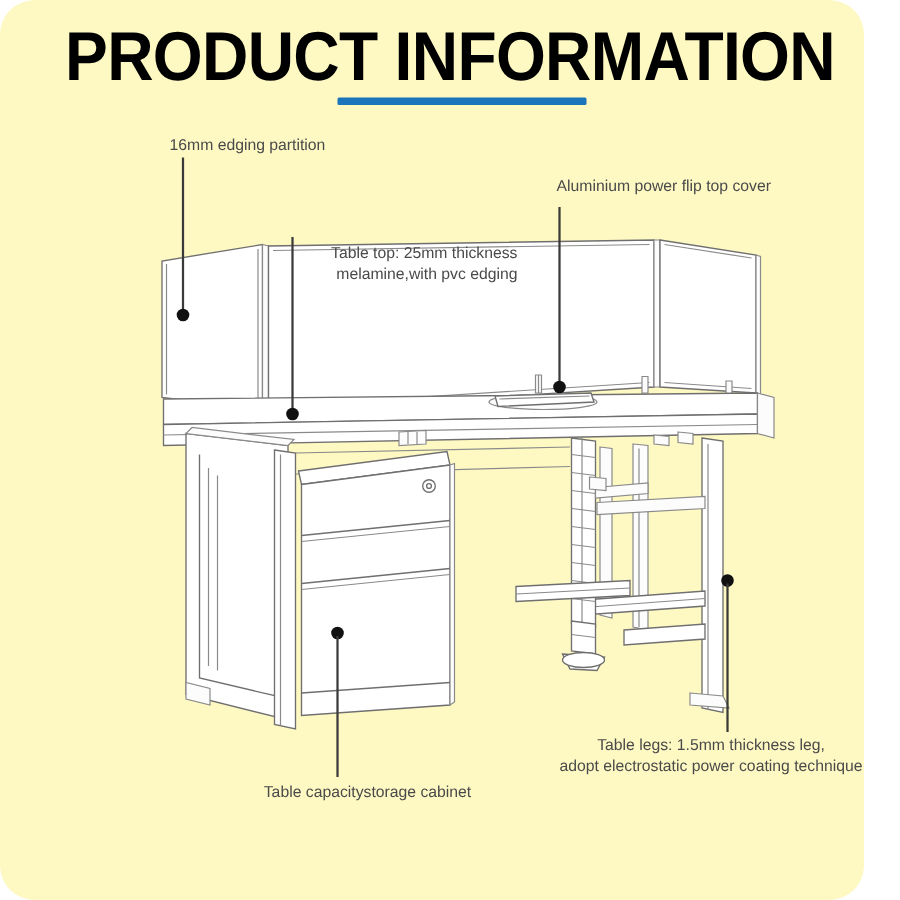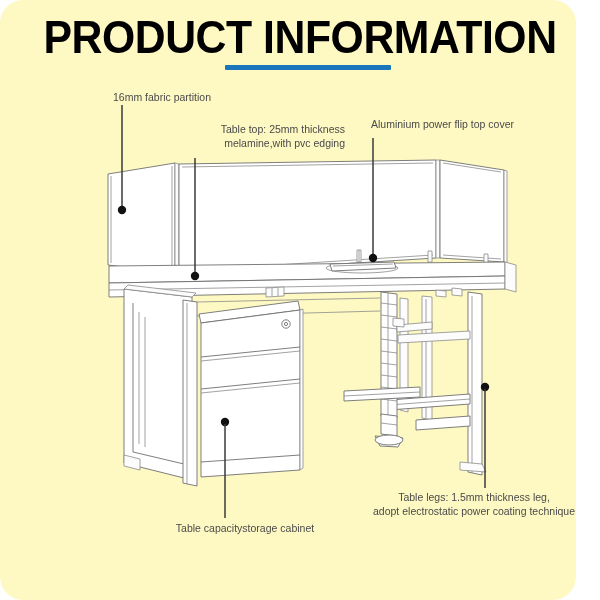--- a/index.html
+++ b/index.html
@@ -46,21 +46,21 @@
   }
   .callout {
     position: absolute;
     font-family: "Liberation Sans", sans-serif;
     font-size: 10.5px;
     line-height: 14px;
     color: #4a4a4a;
     white-space: pre-line;
   }
   .callout.left   { text-align: left; }
-  .callout.right  { text-align: right; }
+  .callout.right  { text-align: right; margin-top: 40px; }
   .callout.center { text-align: center; }
 
   #c-partition { left: 113px; top: 90px; }
   #c-tabletop  { left: 145px; top: 122px; width: 200px; text-align: right; }
   #c-flip      { left: 371px; top: 117px; }
   #c-legs      { left: 350px; top: 490px; width: 248px; }
   #c-cabinet   { left: 130px; top: 521px; width: 230px; text-align: center; }
 
   #artboard {
     position: absolute;
@@ -242,21 +242,21 @@
       <circle class="dot" cx="373" cy="258" r="4.2"></circle>
 
       <circle class="dot" cx="225" cy="422" r="4.2"></circle>
       <line class="lead" x1="225" y1="424" x2="225" y2="518"></line>
 
       <circle class="dot" cx="485" cy="387" r="4.2"></circle>
       <line class="lead" x1="485" y1="389" x2="485" y2="488"></line>
     </g>
   </svg>
 
-  <div class="callout left" id="c-partition">16mm fabric partition</div>
+  <div class="callout left" id="c-partition">16mm edging partition</div>
 
   <div class="callout right" id="c-tabletop">Table top: 25mm thickness
 melamine,with pvc edging</div>
 
   <div class="callout left" id="c-flip">Aluminium power flip top cover</div>
 
   <div class="callout center" id="c-legs">Table legs: 1.5mm thickness leg,
 adopt electrostatic power coating technique</div>
 
   <div class="callout center" id="c-cabinet">Table capacitystorage cabinet</div>

